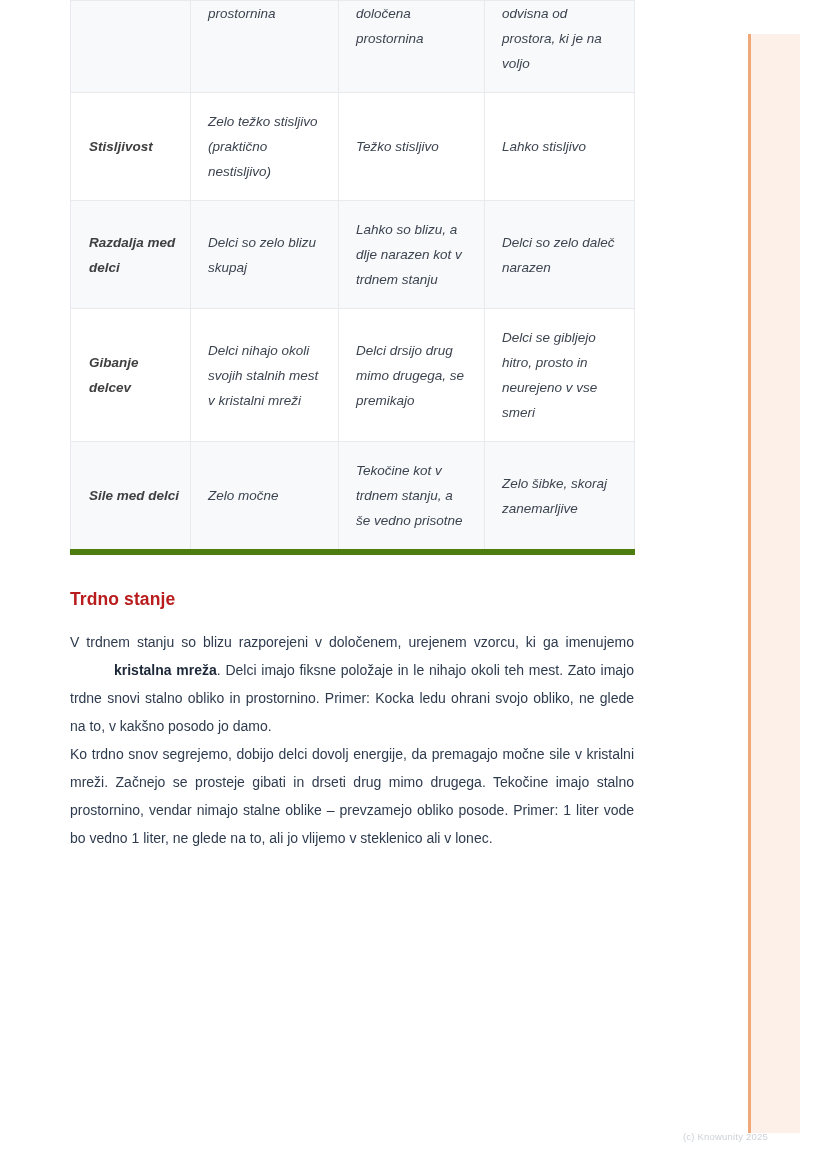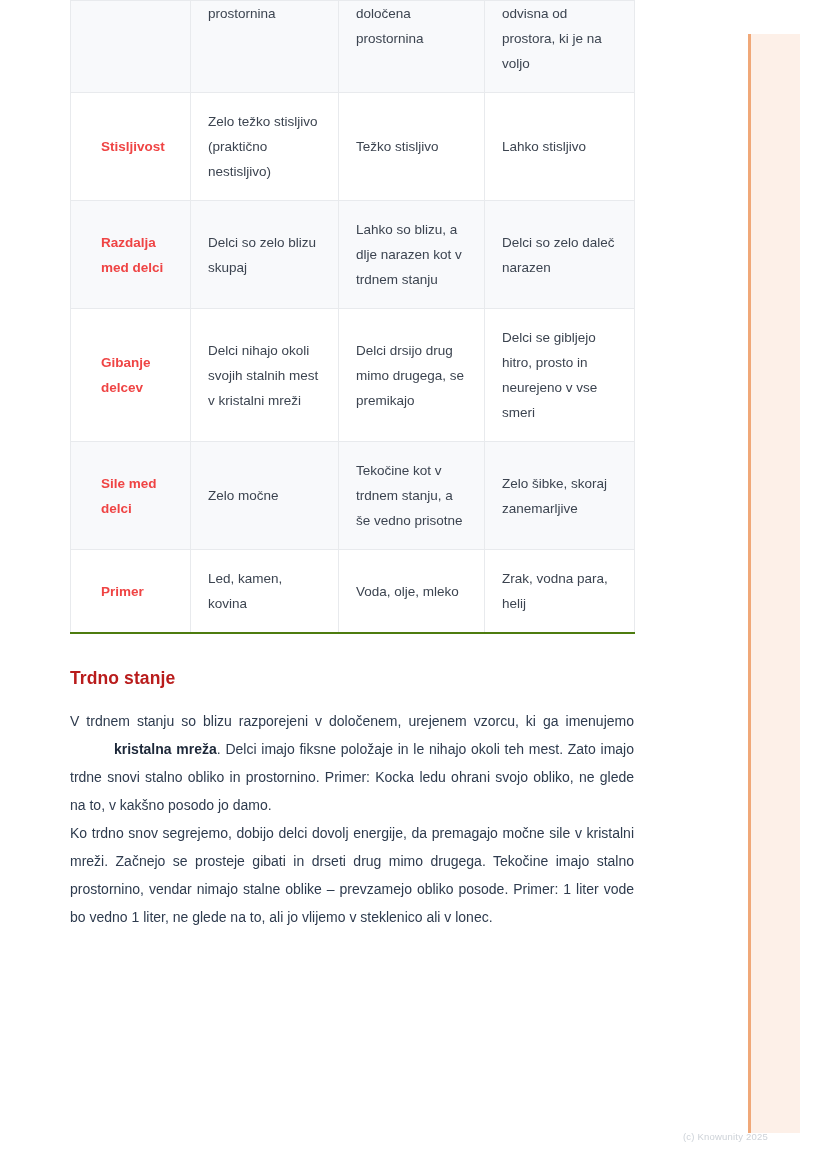--- a/index.html
+++ b/index.html
@@ -46,43 +46,44 @@
   }
 
   
   .states-table {
     width: 564px;
     border-collapse: collapse;
     table-layout: fixed;
     margin-top: 0;
     border-left: 1px solid #e8eaed;
     border-right: 1px solid #e8eaed;
-    border-bottom: 2px solid #4d7c0f;
+    border-bottom: 6px solid #4d7c0f;
+    font-style: italic;
   }
   .states-table col.c0 { width: 120px; }
   .states-table col.c1 { width: 148px; }
   .states-table col.c2 { width: 146px; }
   .states-table col.c3 { width: 150px; }
 
   .states-table tr.shade td { background: #f8f9fb; }
   .states-table tr.plain td { background: #ffffff; }
 
   .states-table td {
     border: 1px solid #e8eaed;
     padding: 16px 17px;
     vertical-align: middle;
     font-size: 13.5px;
     line-height: 25px;
     color: #3c4450;
     font-weight: 400;
   }
   .states-table td.rowhead {
     font-weight: 700;
-    color: #ef4444;
-    padding-left: 30px;
+    color: #404040;
+    padding-left: 18px;
     padding-right: 10px;
   }
   
   .states-table tr.clipped td {
     padding-top: 0;
     height: 66px;
     vertical-align: top;
   }
 
   
@@ -157,26 +158,20 @@
           <td>Delci nihajo okoli svojih stalnih mest v kristalni mreži</td>
           <td>Delci drsijo drug mimo drugega, se premikajo</td>
           <td>Delci se gibljejo hitro, prosto in neurejeno v vse smeri</td>
         </tr>
         <tr class="shade">
           <td class="rowhead">Sile med delci</td>
           <td>Zelo močne</td>
           <td>Tekočine kot v trdnem stanju, a še vedno prisotne</td>
           <td>Zelo šibke, skoraj zanemarljive</td>
         </tr>
-        <tr class="plain">
-          <td class="rowhead">Primer</td>
-          <td>Led, kamen, kovina</td>
-          <td>Voda, olje, mleko</td>
-          <td>Zrak, vodna para, helij</td>
-        </tr>
       </tbody>
   </table>
 
   <div id="sections-container">
       <h2 class="section-title">Trdno stanje</h2>
       <p class="body-text"><span>V trdnem stanju so blizu razporejeni v določenem, urejenem vzorcu, ki ga imenujemo </span><b>kristalna mreža</b><span>. Delci imajo fiksne položaje in le nihajo okoli teh mest. Zato imajo trdne snovi stalno obliko in prostornino. Primer: Kocka ledu ohrani svojo obliko, ne glede na to, v kakšno posodo jo damo.</span></p>
       <p class="body-text"><span>Ko trdno snov segrejemo, dobijo delci dovolj energije, da premagajo močne sile v kristalni mreži. Začnejo se prosteje gibati in drseti drug mimo drugega. Tekočine imajo stalno prostornino, vendar nimajo stalne oblike – prevzamejo obliko posode. Primer: 1 liter vode bo vedno 1 liter, ne glede na to, ali jo vlijemo v steklenico ali v lonec.</span><span></span></p>
     </div>
 
 </div>

